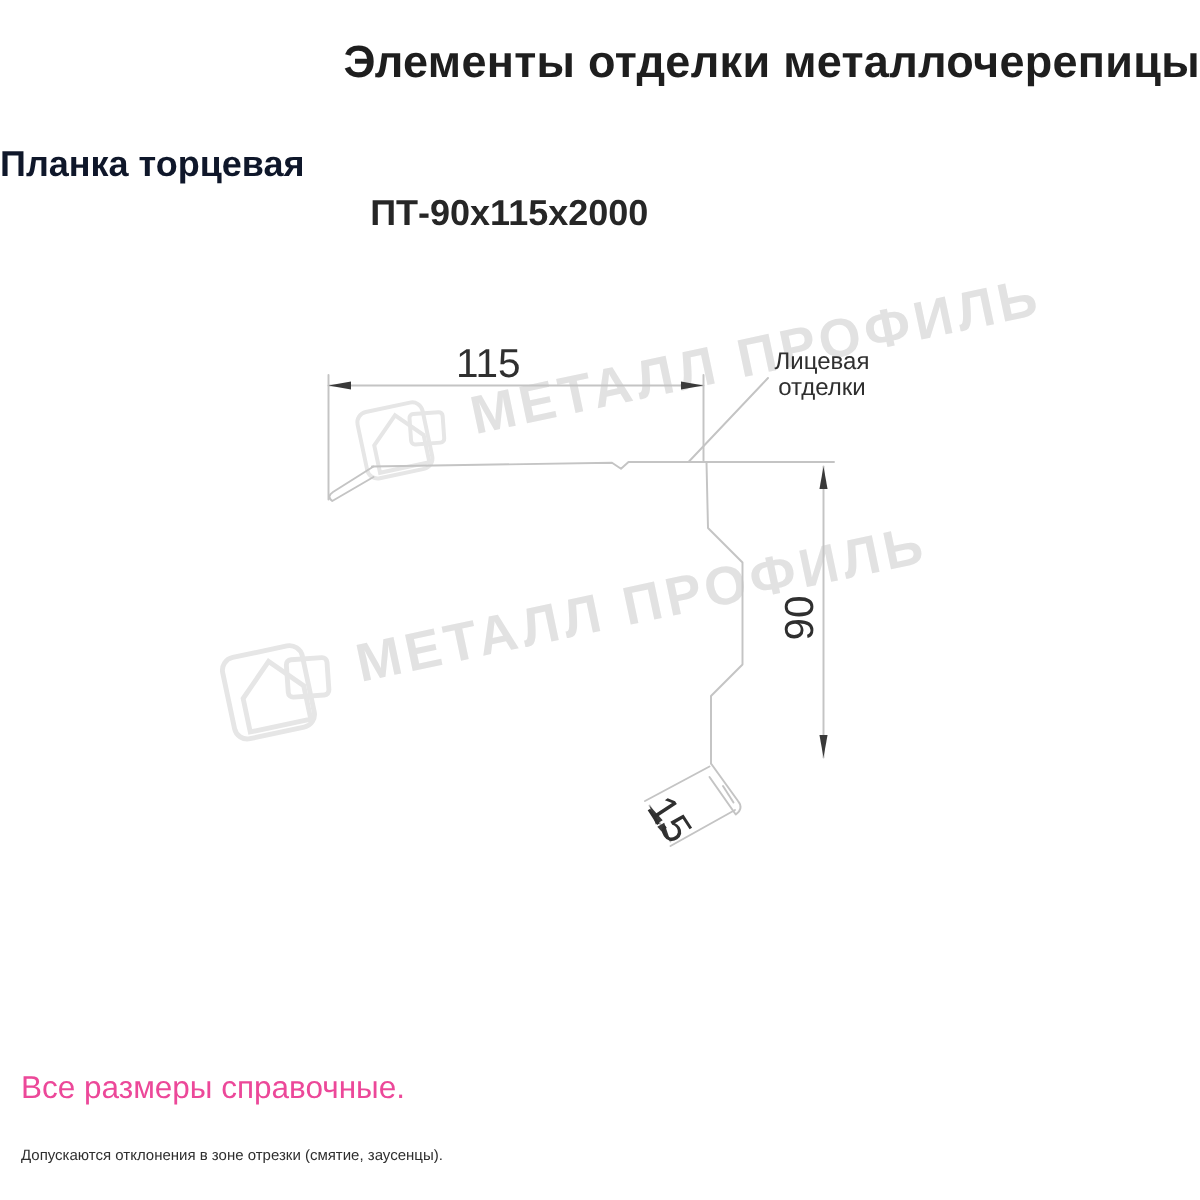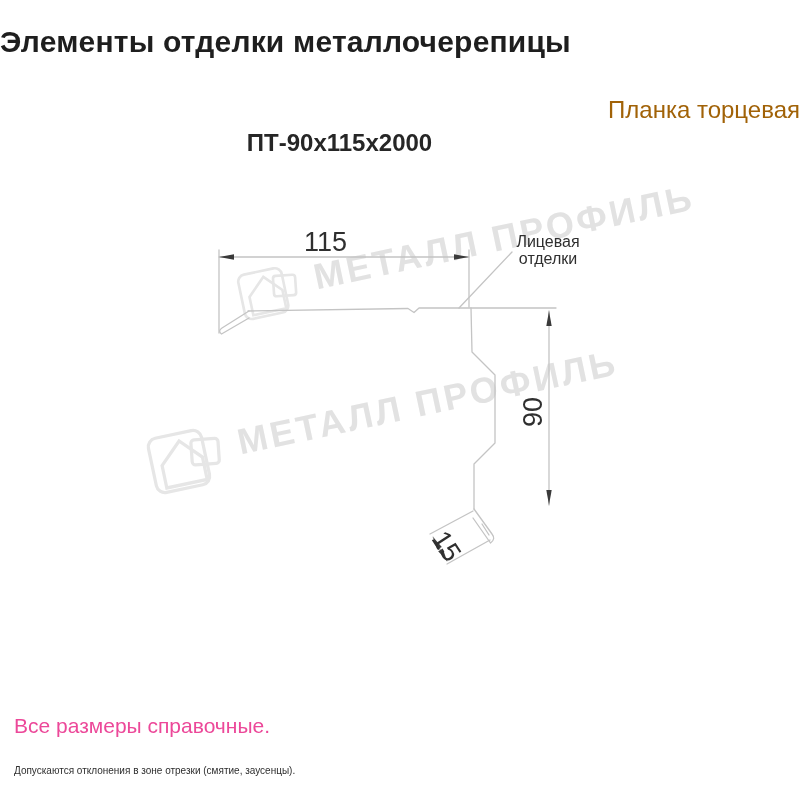--- a/index.html
+++ b/index.html
@@ -5,26 +5,26 @@
   html,body { margin:0; padding:0; }
   body {
     width:800px; height:800px; position:relative; overflow:hidden;
     background:#ffffff; font-family:"Liberation Sans", sans-serif;
     color:#1f1f1f;
   }
   .abs { position:absolute; }
 
   
   .page-title {
-    left:0; top:25px; width:800px; text-align:left;
+    left:0; top:25px; width:800px; text-align:right;
     font-size:30px; font-weight:bold; letter-spacing:0.2px; color:#1e1e1e;
   }
   .product-name {
-    left:0; top:96px; width:800px; text-align:right;
-    font-size:24px; font-weight:normal; color:#a16207;
+    left:0; top:96px; width:800px; text-align:left;
+    font-size:24px; font-weight:bold; color:#0f172a;
   }
   .product-code {
     left:0; top:129px; width:679px; text-align:center;
     font-size:24px; font-weight:bold; color:#262626;
   }
 
   
   .wm {
     display:flex; align-items:center; gap:16px;
     color:#e2e2e2; font-weight:bold; white-space:nowrap;

